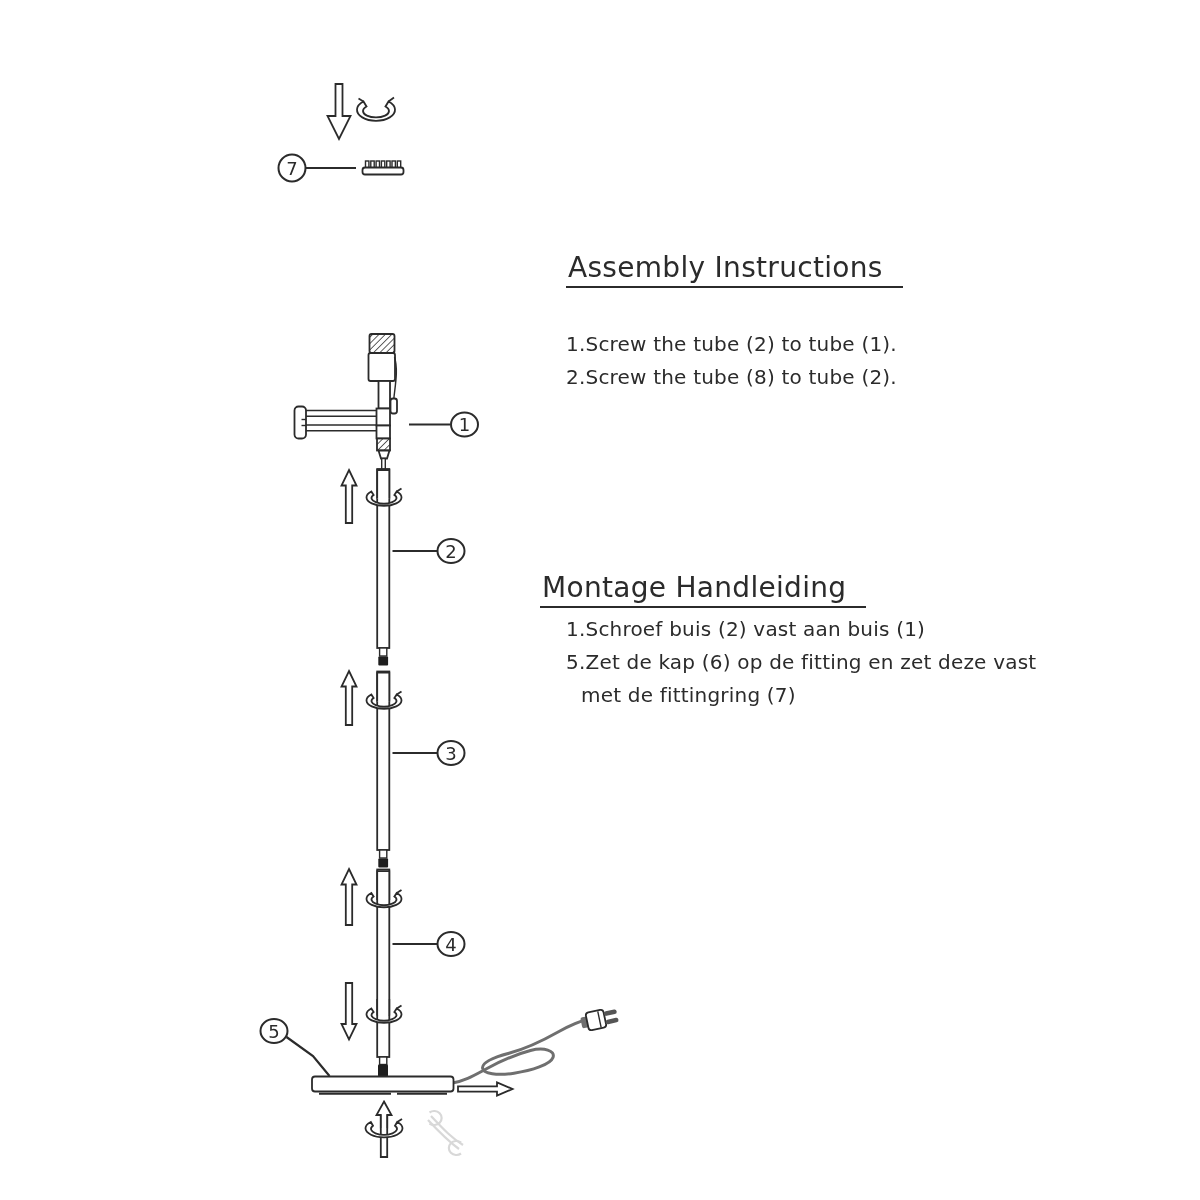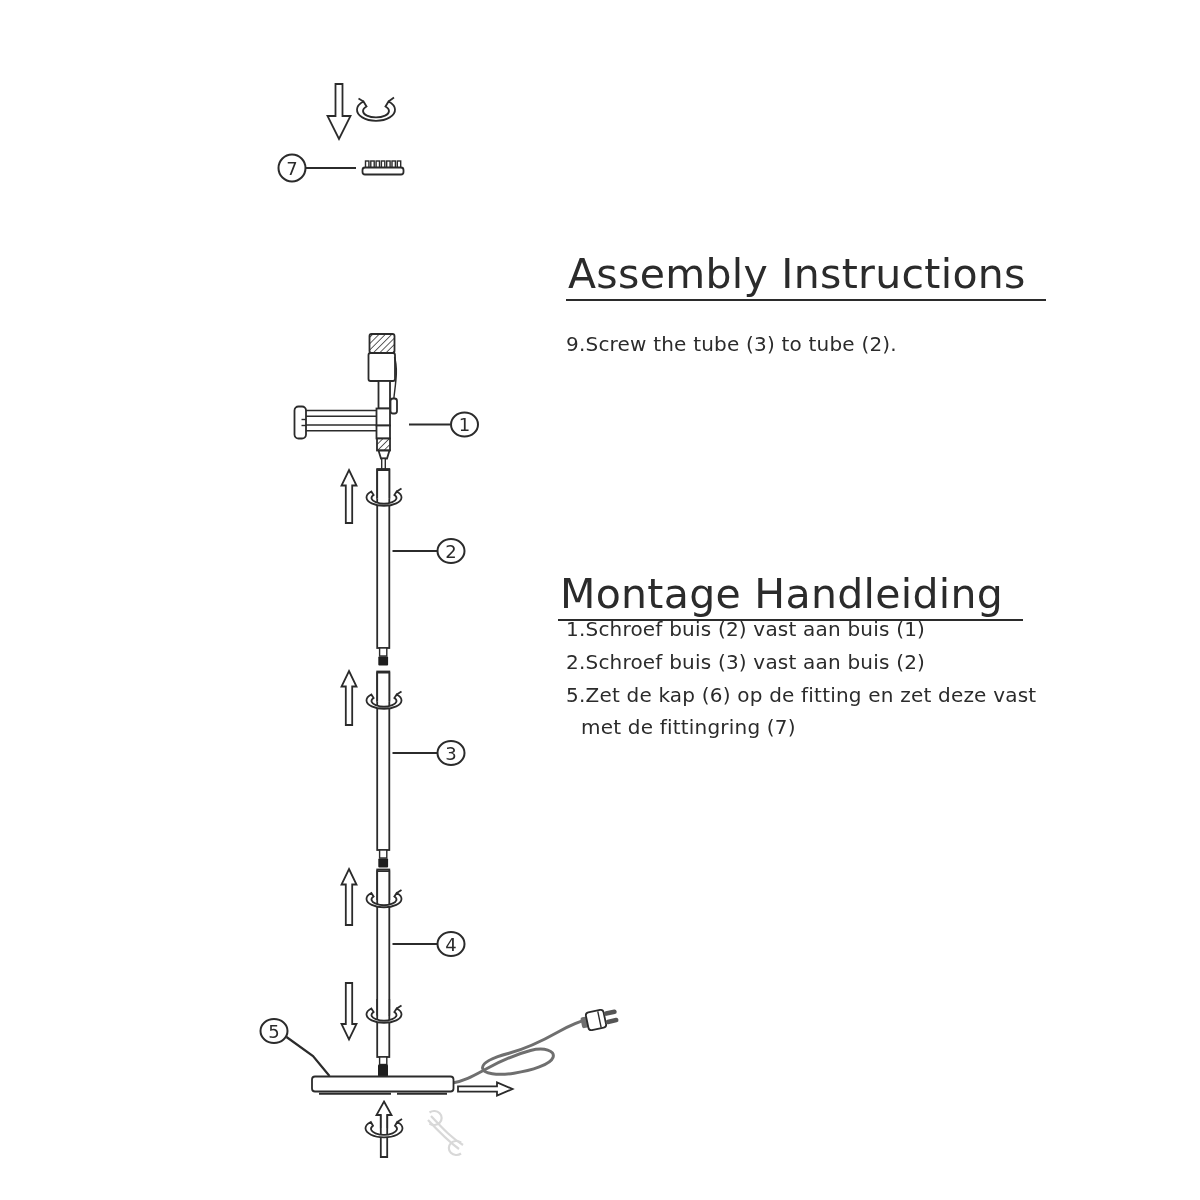--- a/index.html
+++ b/index.html
@@ -1,20 +1,20 @@
 <!DOCTYPE html>
 <html><head>
 <meta charset="utf-8">
 <style>
   html,body{margin:0;padding:0;background:#fff;}
   .sheet{position:relative;width:1200px;height:1200px;background:#fff;overflow:hidden;
          font-family:"DejaVu Sans","Liberation Sans",sans-serif;color:#2b2b2b;}
   .diagram-svg{position:absolute;left:0;top:0;}
   .text-section{position:absolute;}
-  .section-title{display:inline-block;font-size:41px;line-height:1;letter-spacing:.3px;
+  .section-title{display:inline-block;font-size:28px;line-height:1;letter-spacing:.3px;
                  padding:0 20px 4px 2px;border-bottom:2px solid #2b2b2b;white-space:nowrap;}
   .steps{font-size:20px;line-height:32.8px;letter-spacing:.2px;width:580px;}
   .step{white-space:pre-line;padding-left:15px;text-indent:-15px;}
   svg text{font-family:"DejaVu Sans","Liberation Sans",sans-serif;fill:#2b2b2b;}
 </style>
 </head>
 <body>
 
 <div class="sheet">
 
@@ -168,26 +168,26 @@
       <path d="M428,1120 C441,1134 448,1141 459,1149"></path>
       <path d="M461,1142.5 A7.5,7 0 1 0 461,1153.5"></path>
     </g>
   </g>
 </svg>
 
 <div class="text-section" style="left:566px;top:254px;">
   <div class="section-title">Assembly Instructions</div>
 </div>
 <div class="text-section steps" style="left:566px;top:328px;">
-      <div class="step">9.Screw the tube (3) to tube (2).</div>
+      <div class="step">1.Screw the tube (2) to tube (1).</div>
+      <div class="step">2.Screw the tube (8) to tube (2).</div>
     </div>
 
-<div class="text-section" style="left:558px;top:574px;text-align:right;">
+<div class="text-section" style="left:540px;top:574px;text-align:right;">
   <div class="section-title">Montage Handleiding</div>
 </div>
 <div class="text-section steps" style="left:566px;top:613px;">
       <div class="step">1.Schroef buis (2) vast aan buis (1)</div>
-      <div class="step">2.Schroef buis (3) vast aan buis (2)</div>
       <div class="step">5.Zet de kap (6) op de fitting en zet deze vast
 met de fittingring (7)</div>
     </div>
 
 </div>
 
 </body></html>

